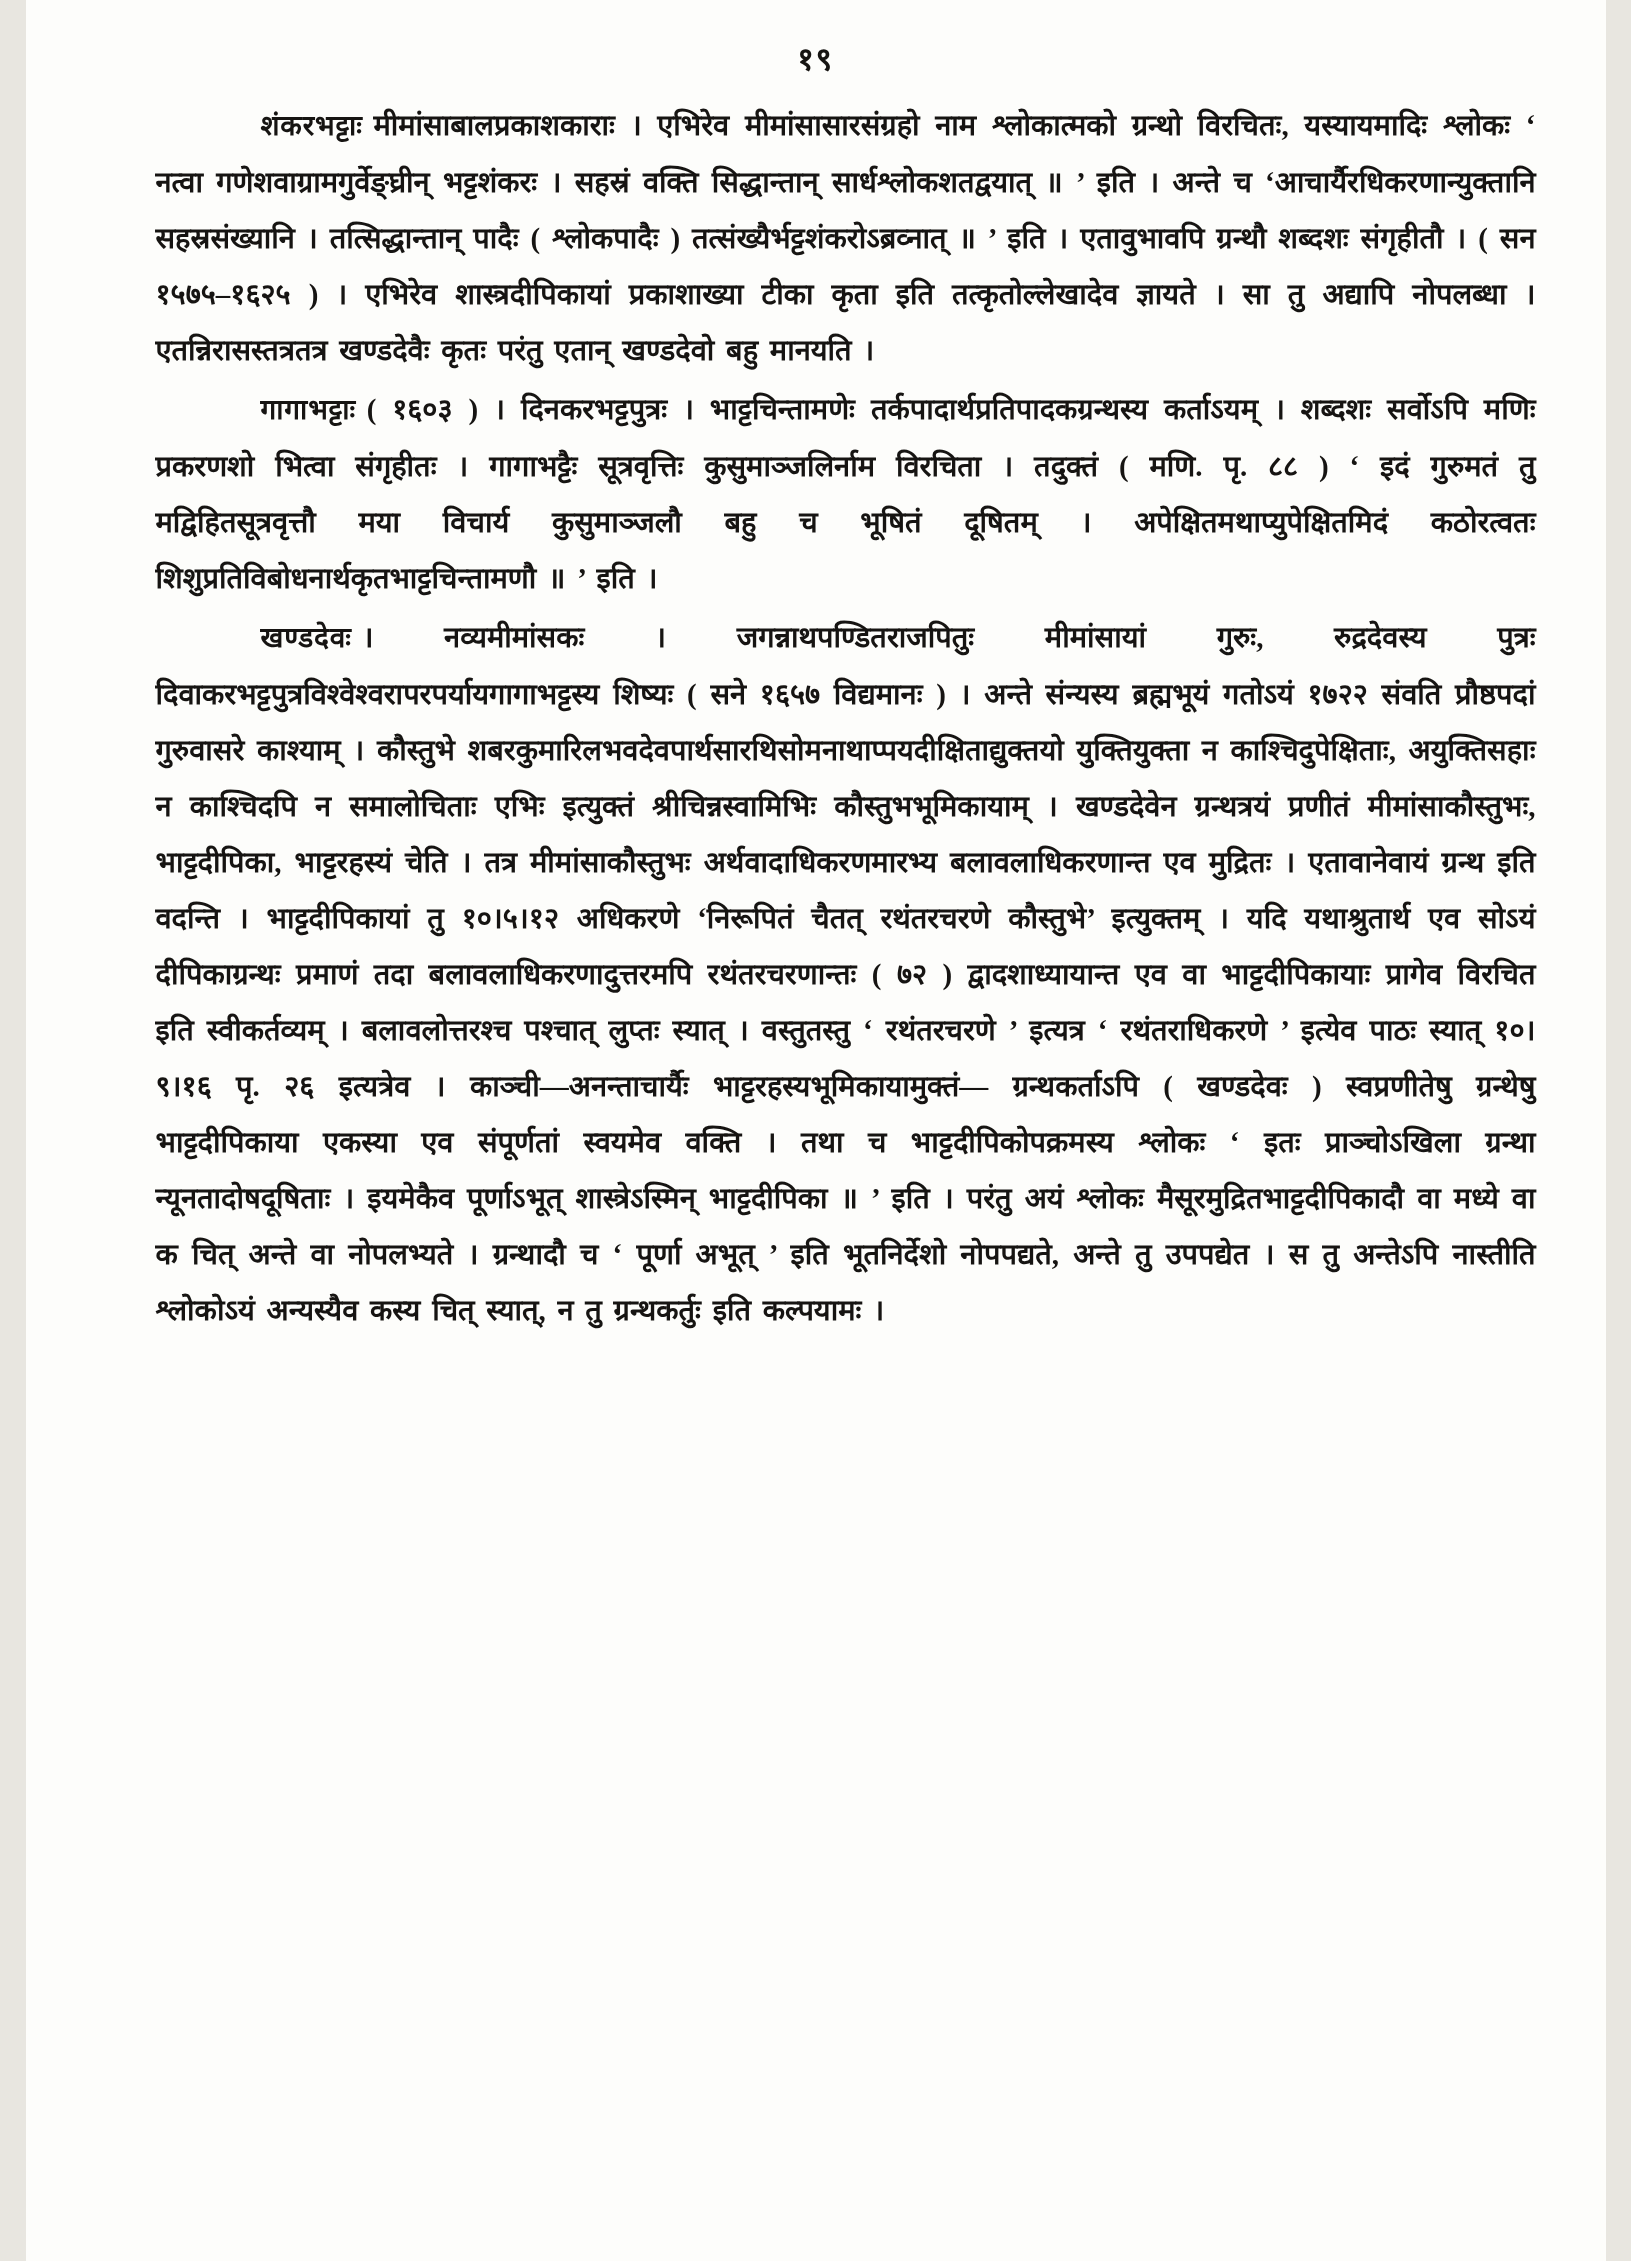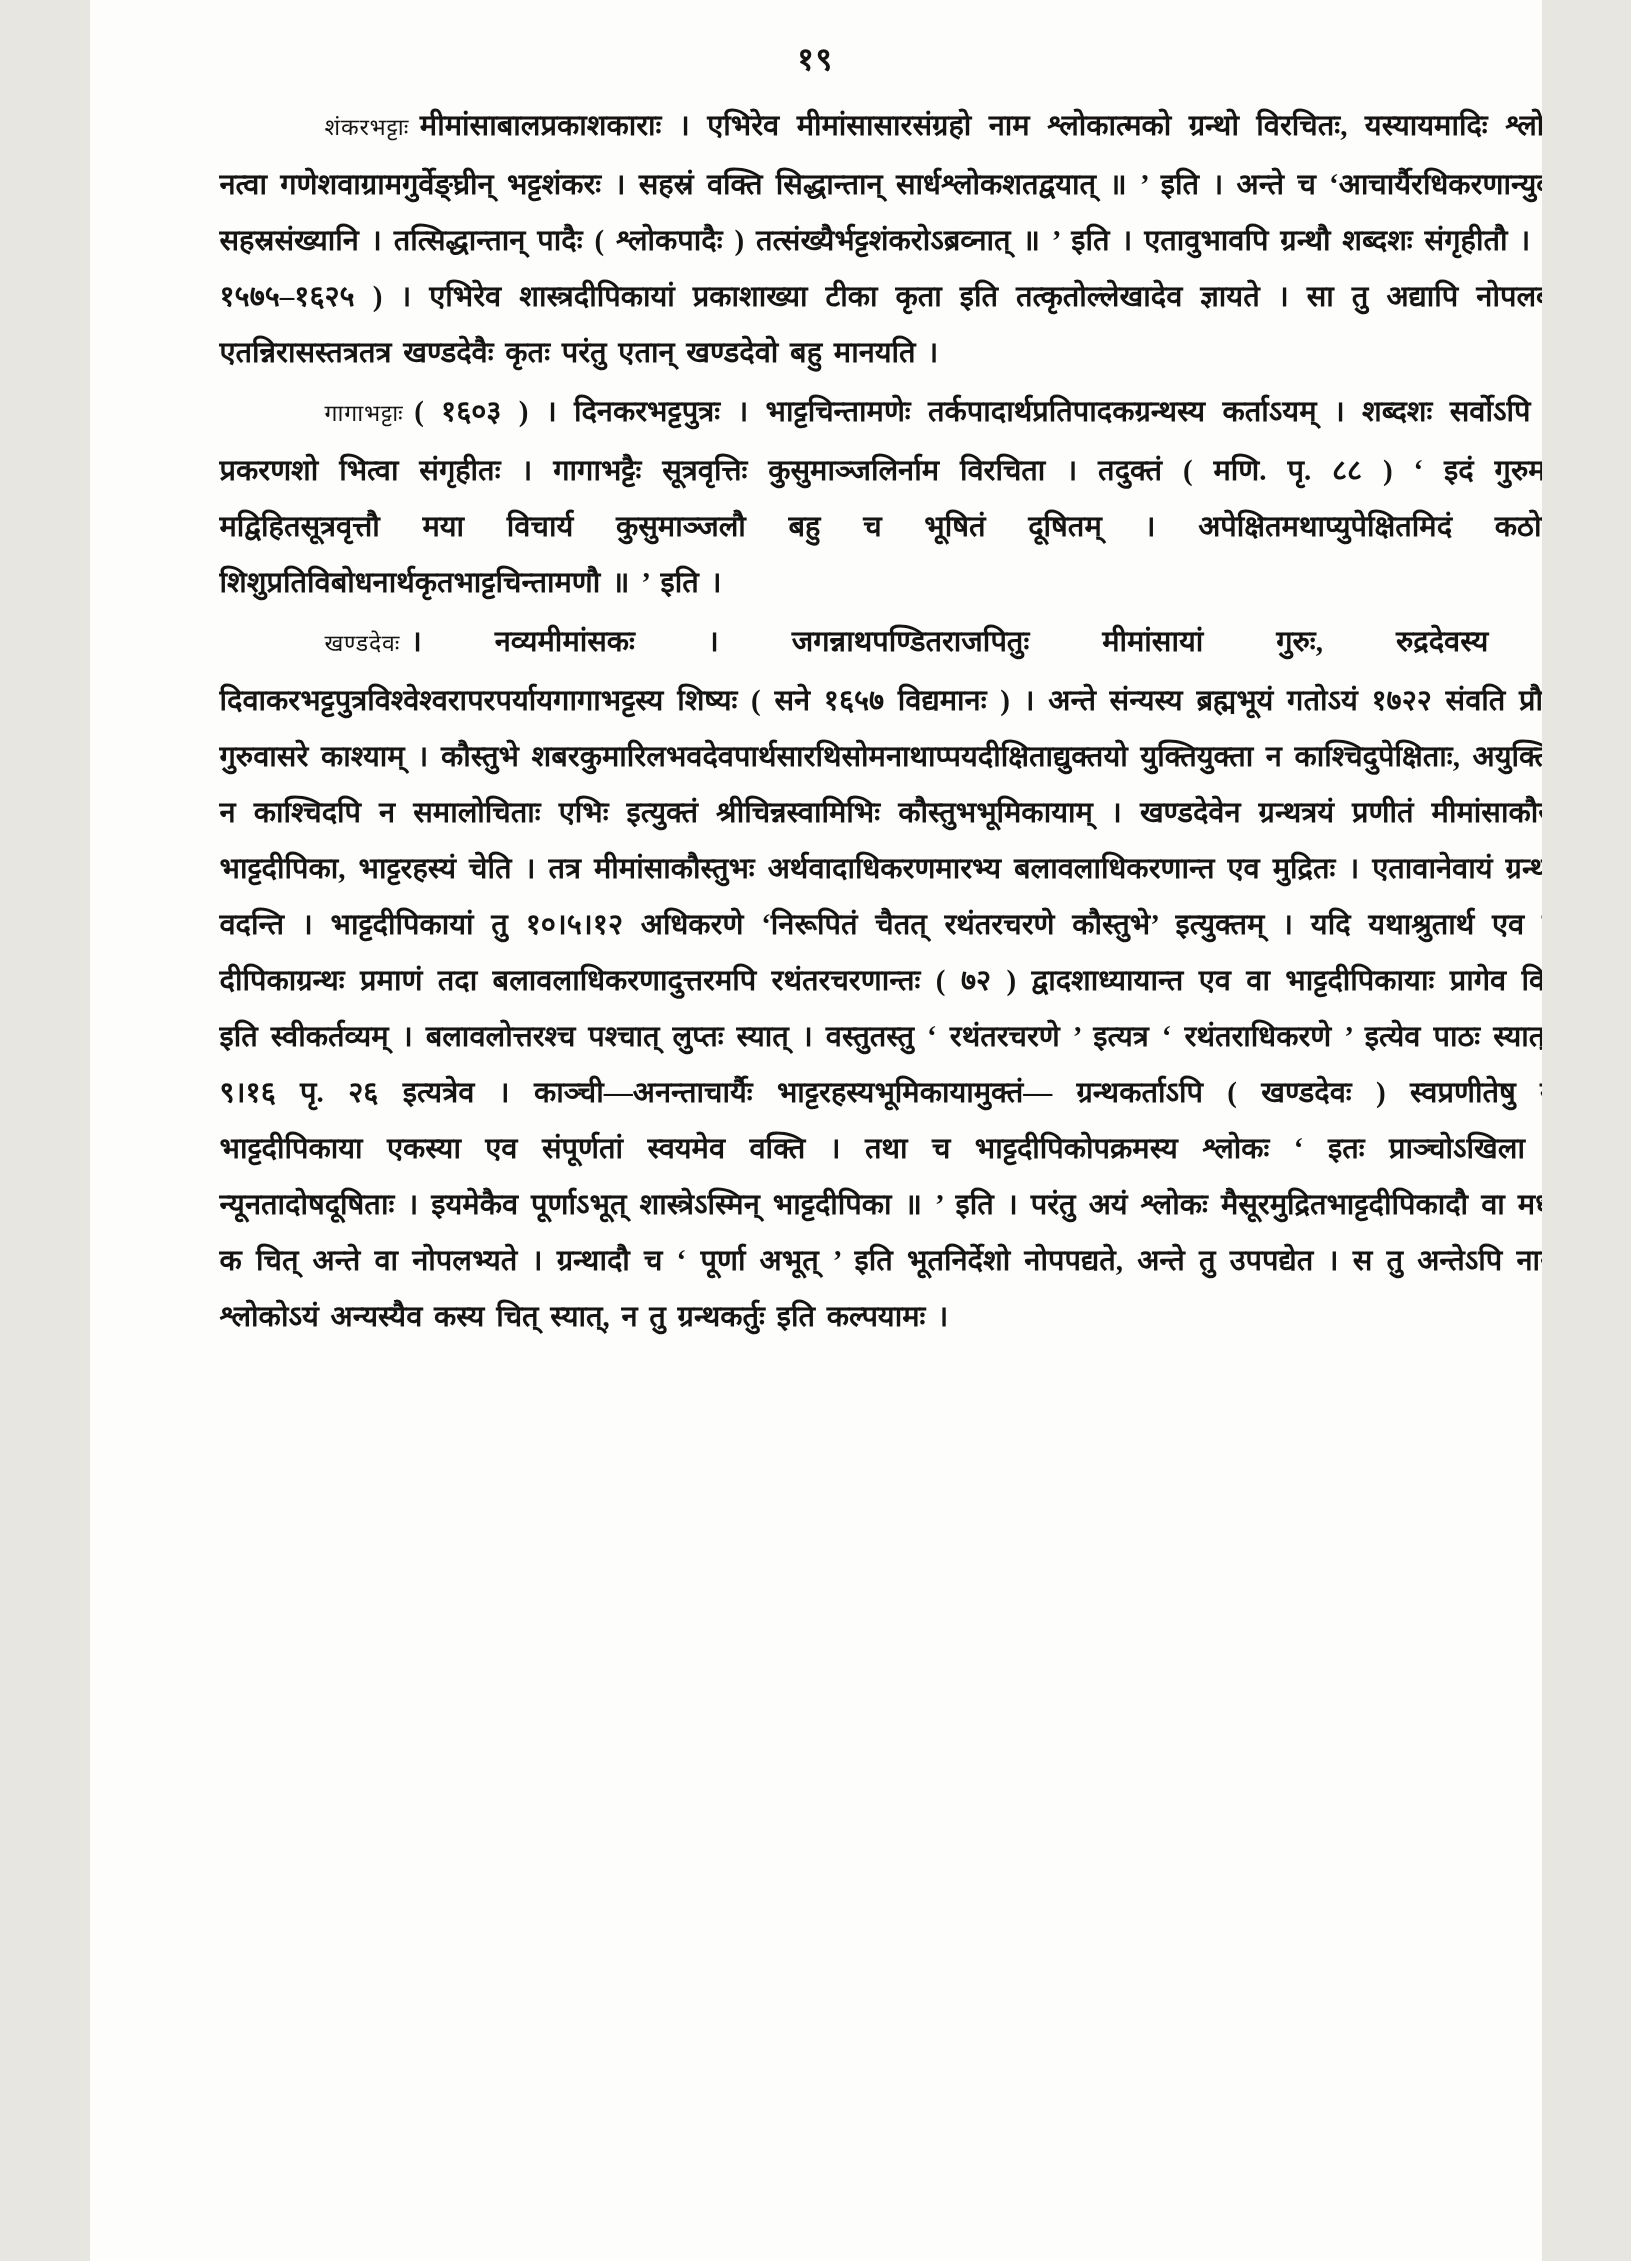--- a/index.html
+++ b/index.html
@@ -2,21 +2,21 @@
 <html style="font-size:12px"><head>
 <meta charset="utf-8">
 <style>
   html, body {
     margin: 0;
     padding: 0;
     background: #e8e6e0;
   }
   .sheet {
     position: relative;
-    width: 1452px;
+    width: 1580px;
     height: 2261px;
     margin: 0 auto;
     background: #fdfdfb;
     color: #161412;
     font-family: "Liberation Serif", "DejaVu Serif", serif;
     overflow: hidden;
     box-sizing: border-box;
   }
   .page-number {
     position: absolute;
@@ -36,22 +36,22 @@
     font-size: 29px;
     line-height: 56px;
     text-align: justify;
   }
   .para {
     margin: 0 0 3px 0;
     text-indent: 105px;
     word-spacing: 4.5px;
   }
   .entry-heading {
-    font-weight: 400;
-    font-size: 23px;
+    font-weight: 700;
+    font-size: 28px;
     letter-spacing: 0.8px;
     padding-right: 10.6px;
   }
   .entry-text {
     font-weight: 700;
   }
 </style>
 </head>
 <body>
 

